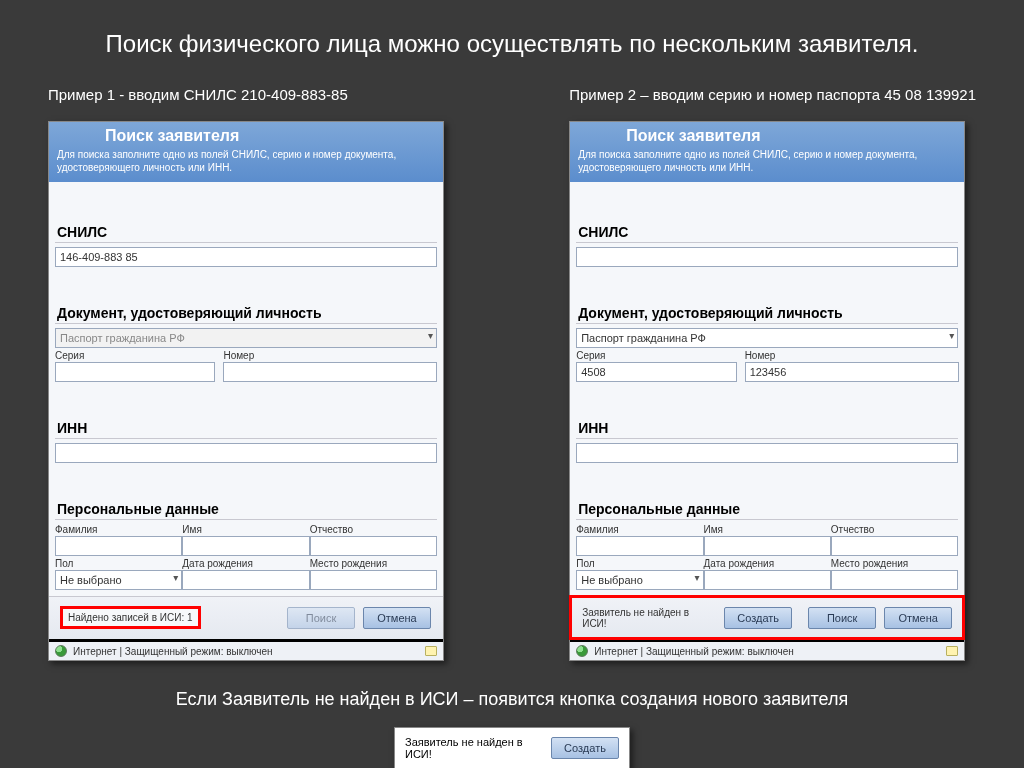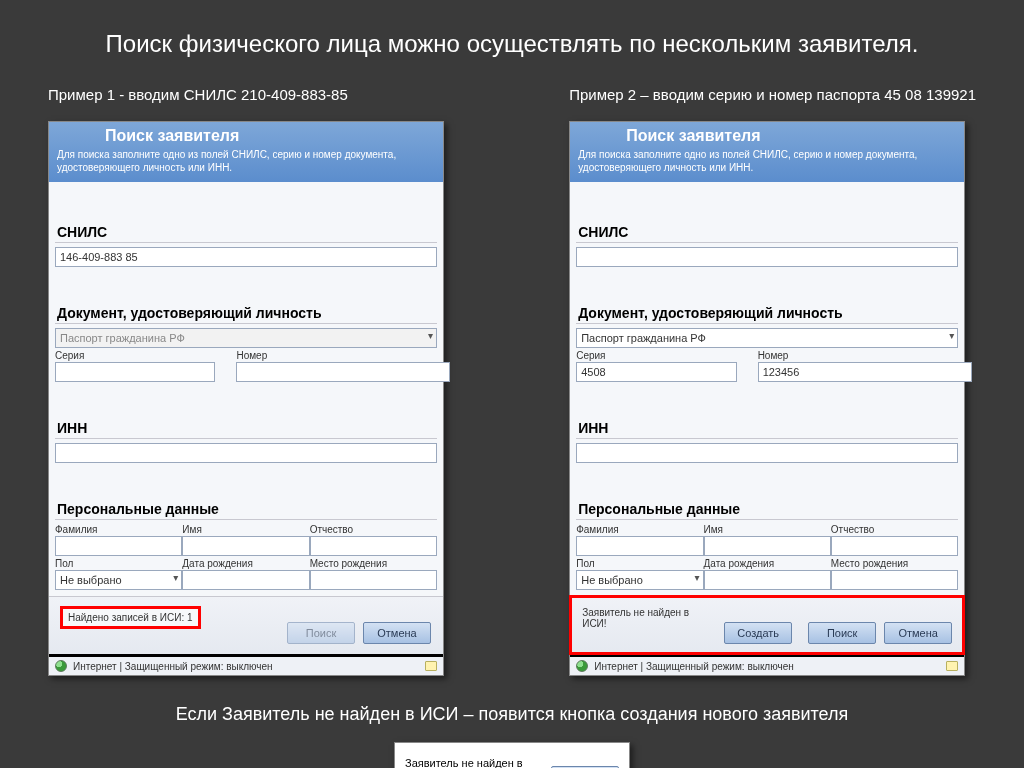--- a/index.html
+++ b/index.html
@@ -60,40 +60,40 @@
     padding: 0 4px;
     color: #333;
   }
   .in.readonly { background:#f2f2f2; color:#888;}
   .sel-wrap { position:relative;border-radius:9px; }
   .sel-wrap::after{
     content:"▾"; position:absolute; right:4px; top:2px; font-size:10px; color:#555; pointer-events:none;
   }
   .row3 { display:flex; gap:0; margin-top:2px; }
   .col { display:flex; flex-direction:column; flex:1; }
-  .row2 { display:flex; gap:21px; margin-top:2px;}
+  .row2 { display:flex; gap:8px; margin-top:2px;}
   .small-label { font-size:10px; color:#333; margin-bottom:1px;}
   .footer-row {
     display:flex; align-items:flex-start; gap:8px;
     padding: 10px 12px 10px;
     background: linear-gradient(#f0f2f7,#e5e9f0);
     border-top:1px solid #c8c8d0;
   }
   .status-box {
     border:1px solid #a4a8b0; padding:4px 6px; background:#f7f8fa;
     font-size:10px; color:#333; min-width:118px;
   }
   .highlight-red { outline: 3px solid #f00; outline-offset:-2px; }
   .spacer-flex { flex:1; }
   .btn {
     min-width:68px; height:22px;
     border:1px solid #6b86ac;
     background: linear-gradient(#d3e1f3,#a7c1e3);
     color:#2a3b55; font-size:11px;
-    border-radius:2px; cursor:pointer;margin-top:15px;
+    border-radius:2px; cursor:pointer;
   }
   .btn.disabled { opacity:.55; }
   .statusbar {
     display:flex; align-items:center; gap:6px;
     padding: 3px 6px;
     border-top:3px solid #000000;
     background:#eef1f6;
     color:#333; font-size:10px;
   }
   .globe {

